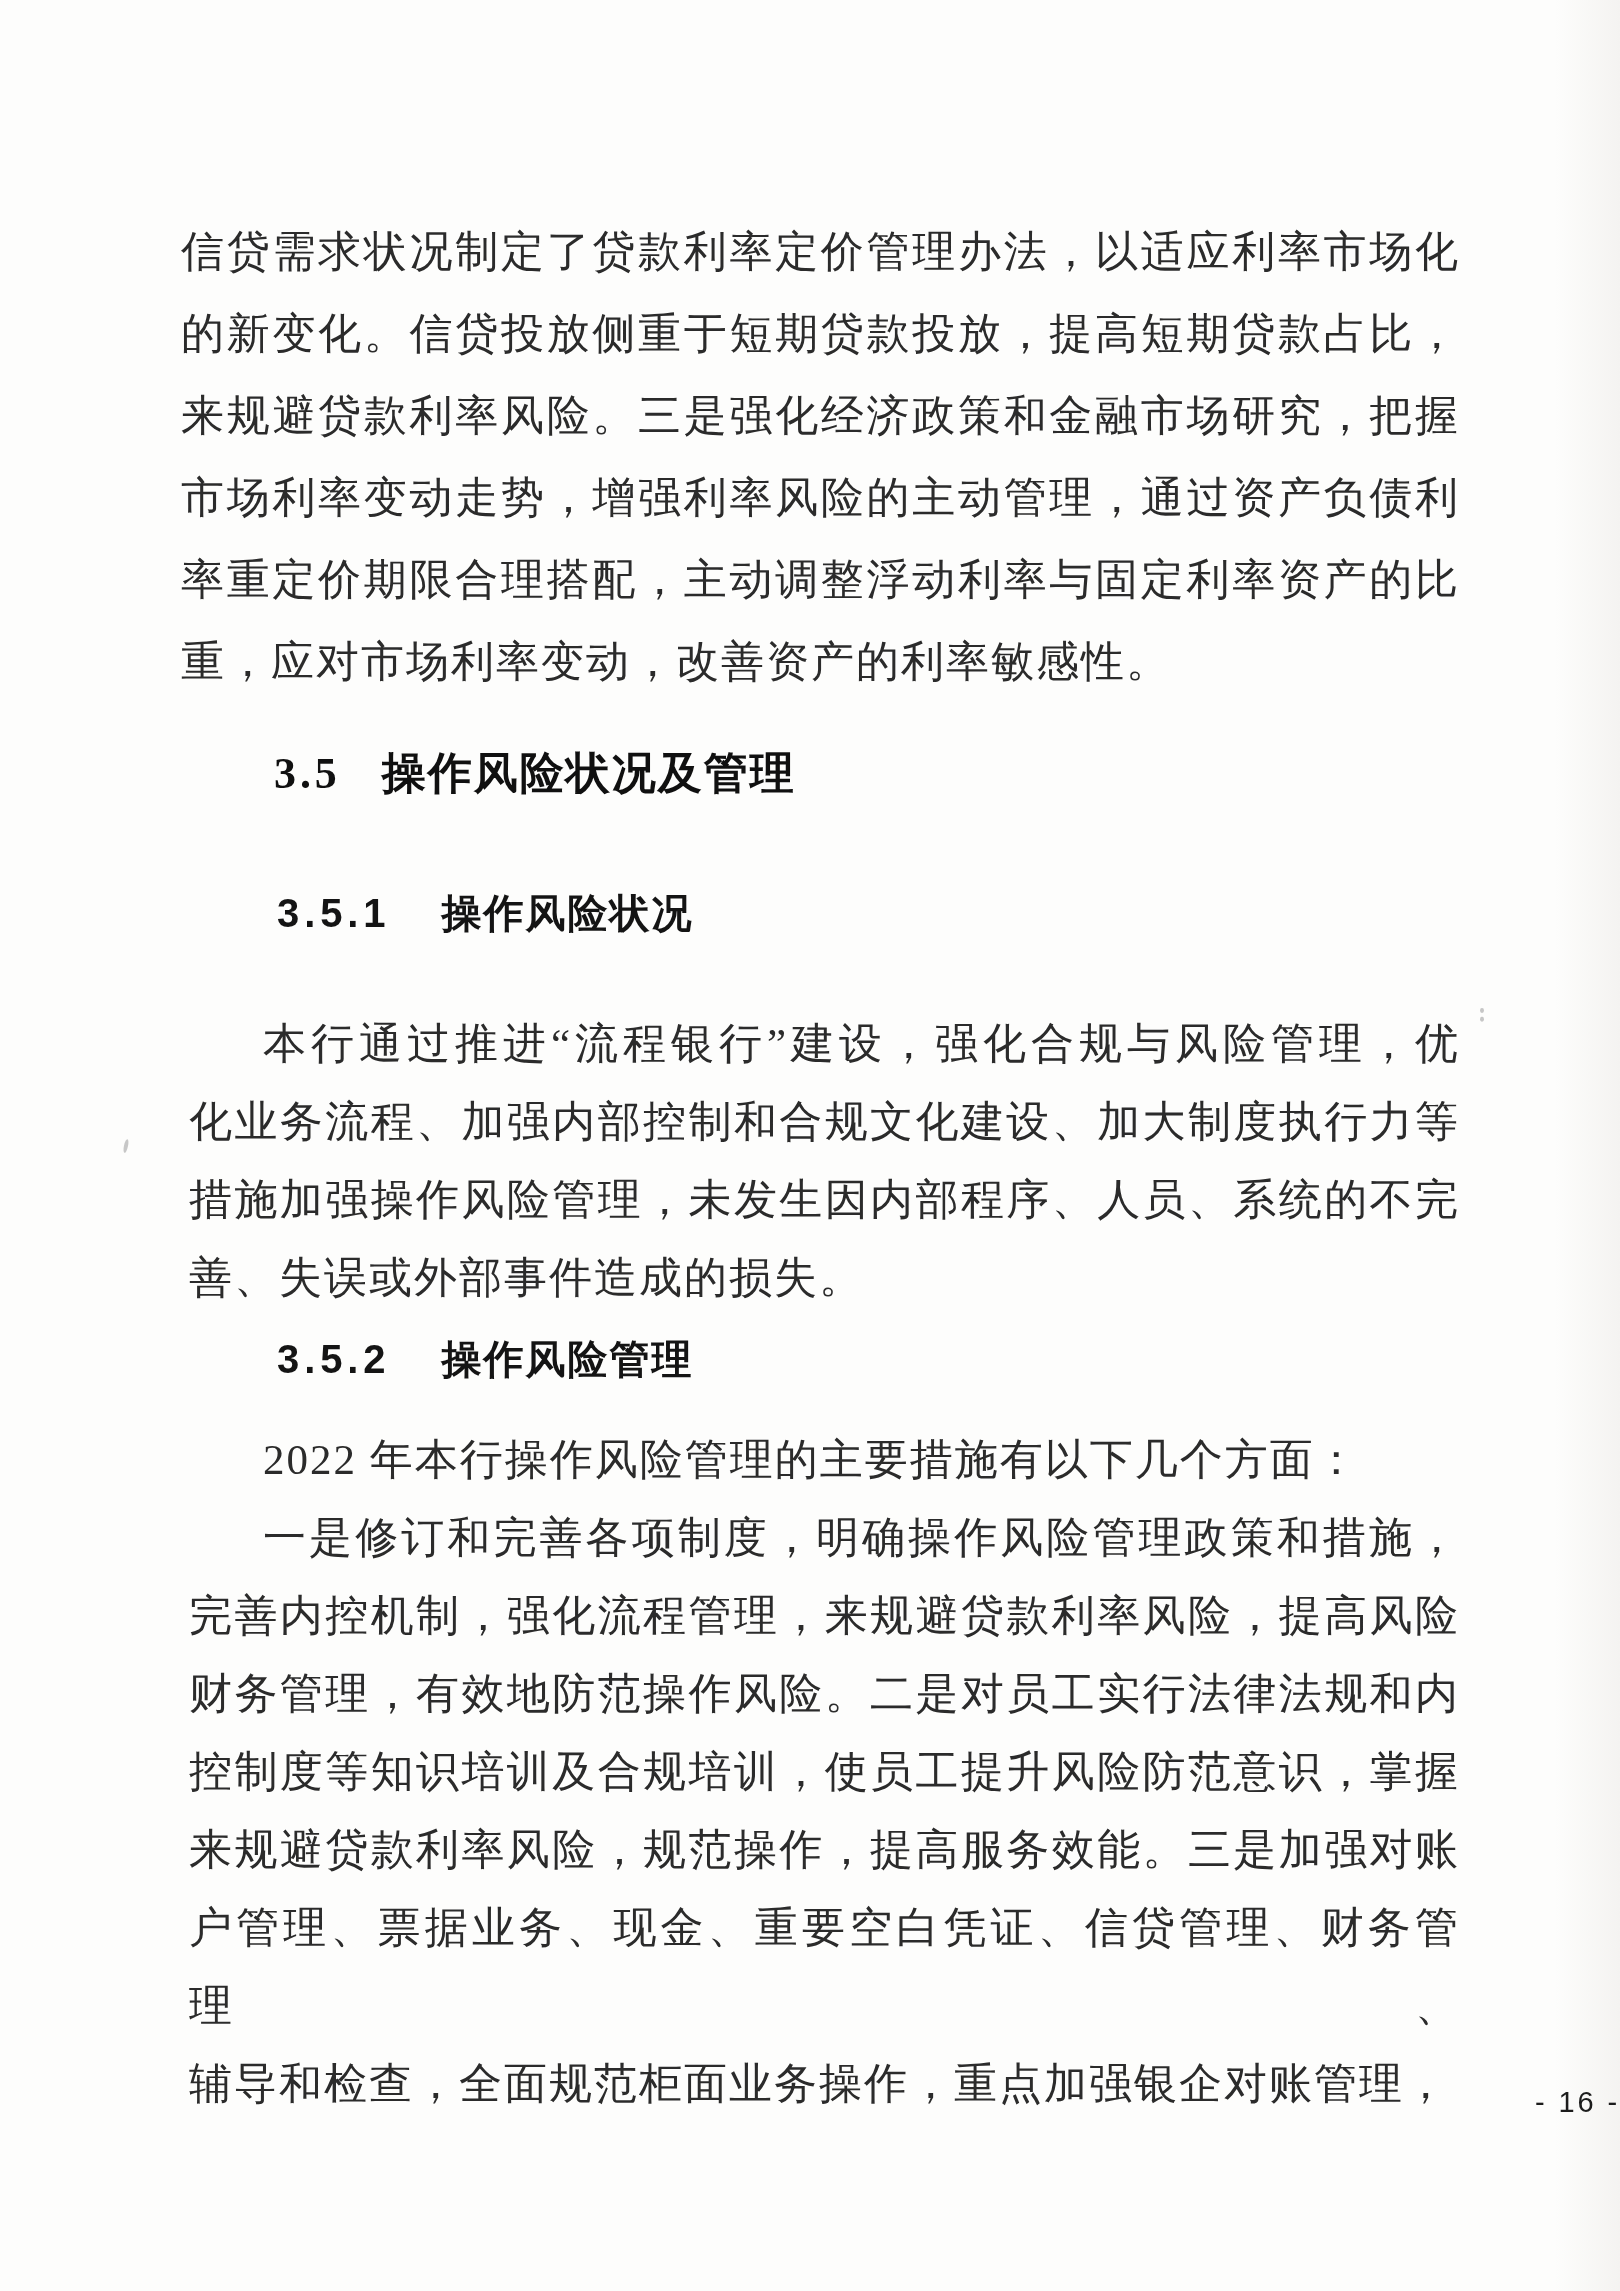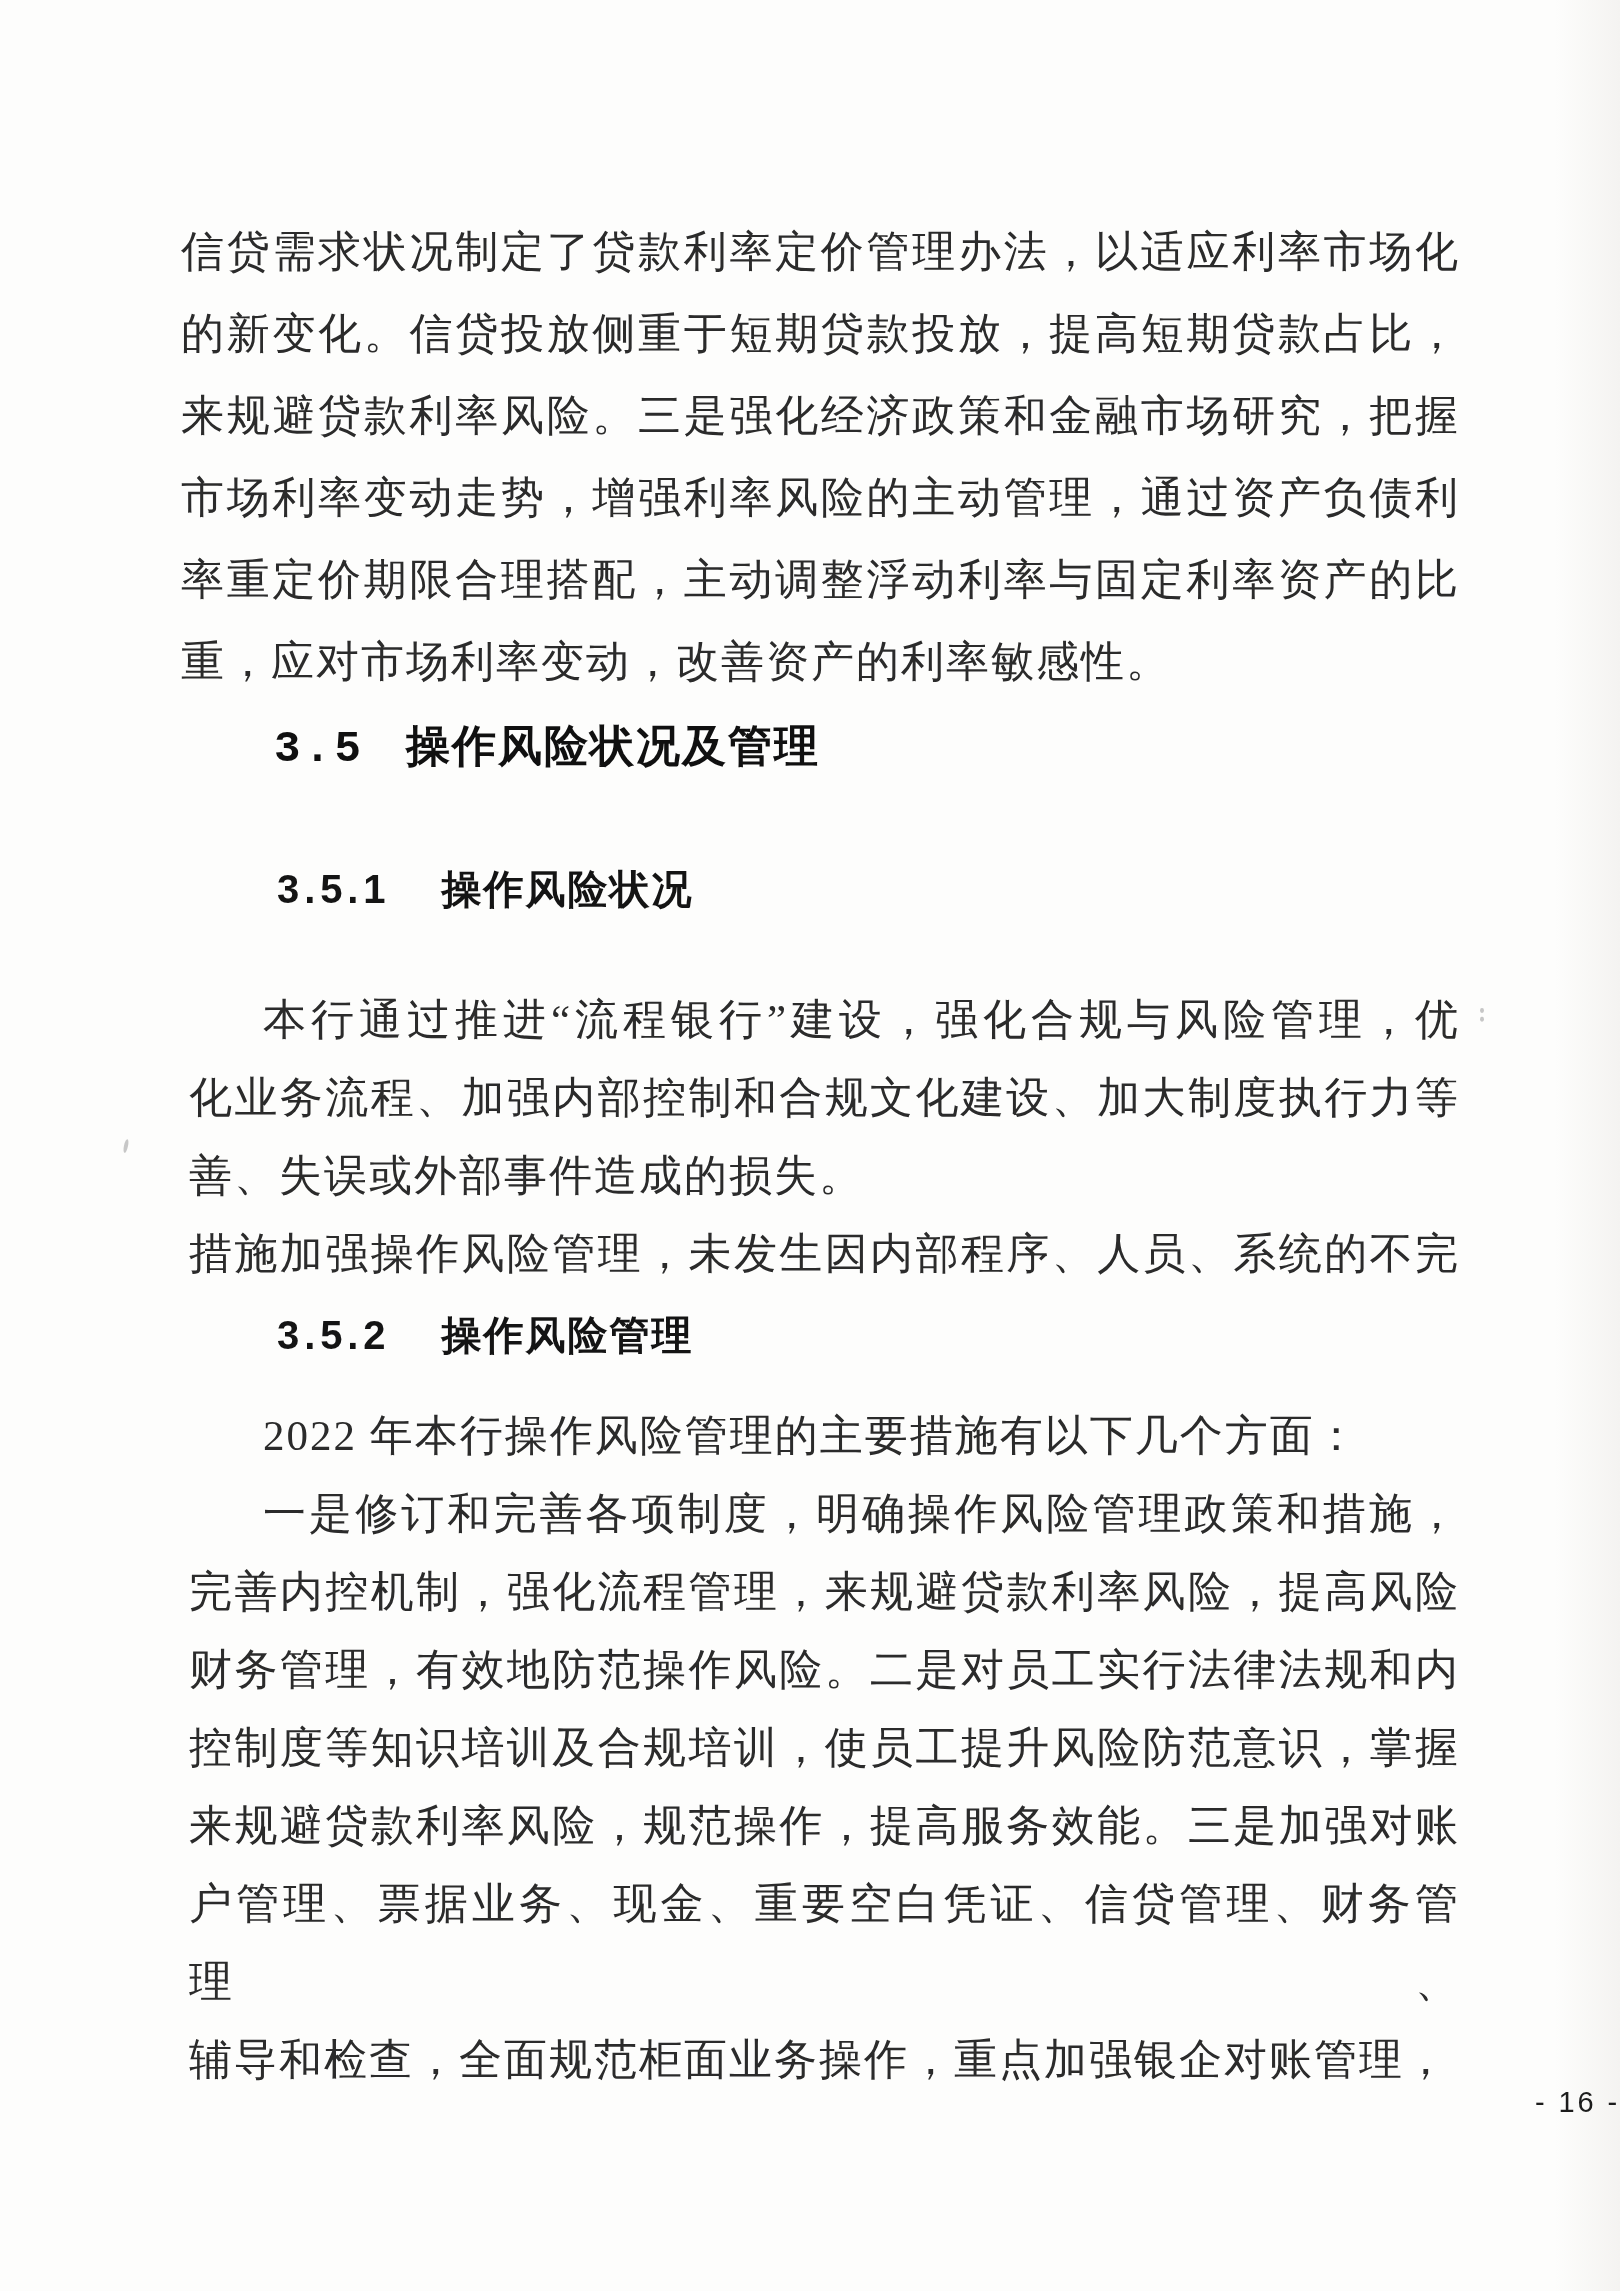--- a/index.html
+++ b/index.html
@@ -28,23 +28,23 @@
   }
   .para .line { white-space: nowrap; }
   .para .line.fill {
     white-space: normal;
     text-align: justify;
     text-align-last: justify;
   }
   .para .line.indent { padding-left: 74px; }
   .para-tight { line-height: 78px; margin-left: 8px; }
   .h-main {
-    margin-top: 19px;
+    margin-top: 43px;
     padding-left: 93px;
-    font-family: Liberation Mono, monospace;
+    font-family: Liberation Serif, serif;
     font-weight: 700;
     font-size: 44px;
     line-height: 55px;
     color: #101010;
     letter-spacing: 2px;
   }
   .h-main .h-num { margin-right: 41px; letter-spacing: 3.9px; }
   .h-sub {
     padding-left: 96px;
     font-family: "Liberation Serif", "DejaVu Serif", serif;
@@ -94,22 +94,22 @@
       <span class="h-num">3.5</span><span class="h-title">操作风险状况及管理</span>
     </div>
 
     <div class="h-sub h-sub-1">
       <span class="h-num">3.5.1</span><span class="h-title">操作风险状况</span>
     </div>
 
     <div class="para para-tight mt-para-2">
         <div class="line indent fill">本行通过推进“流程银行”建设，强化合规与风险管理，优</div>
         <div class="line fill">化业务流程、加强内部控制和合规文化建设、加大制度执行力等</div>
+        <div class="line fill">措施加强操作风险管理，未发生因内部程序、人员、系统的不完</div>
         <div class="line">善、失误或外部事件造成的损失。</div>
-        <div class="line fill">措施加强操作风险管理，未发生因内部程序、人员、系统的不完</div>
       </div>
 
     <div class="h-sub h-sub-2">
       <span class="h-num">3.5.2</span><span class="h-title">操作风险管理</span>
     </div>
 
     <div class="para para-tight mt-intro">
         <div class="line indent">2022 年本行操作风险管理的主要措施有以下几个方面：</div>
       </div>
 

